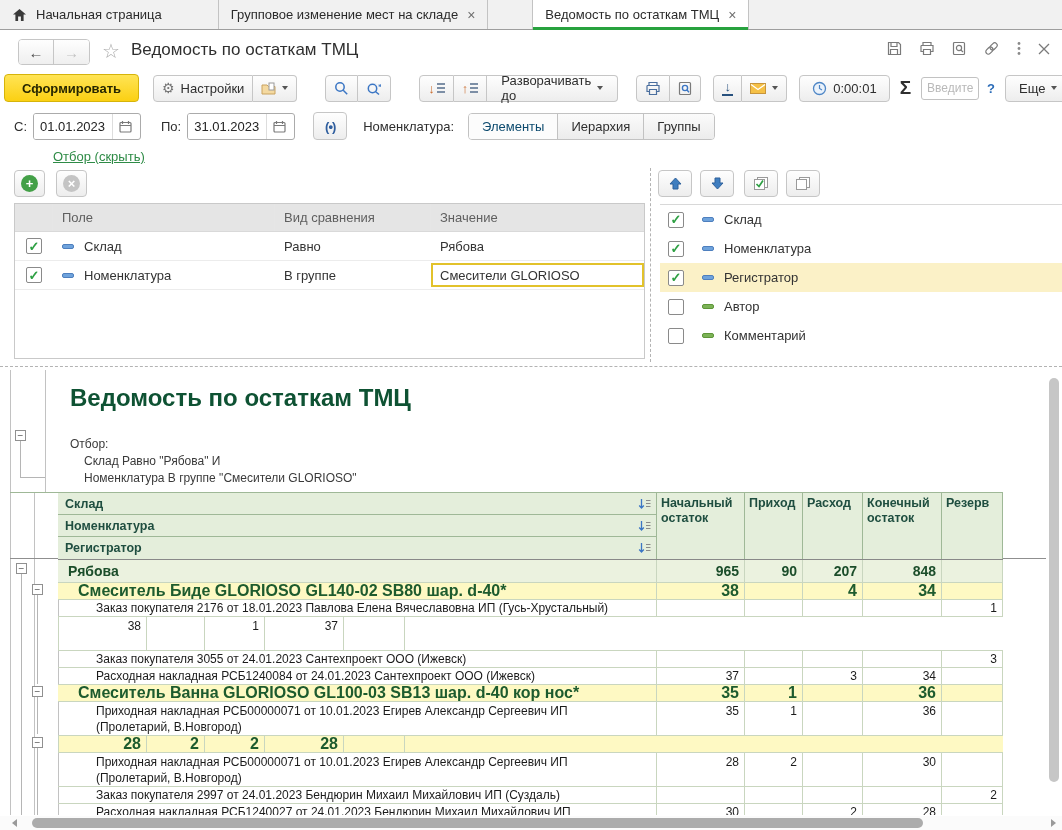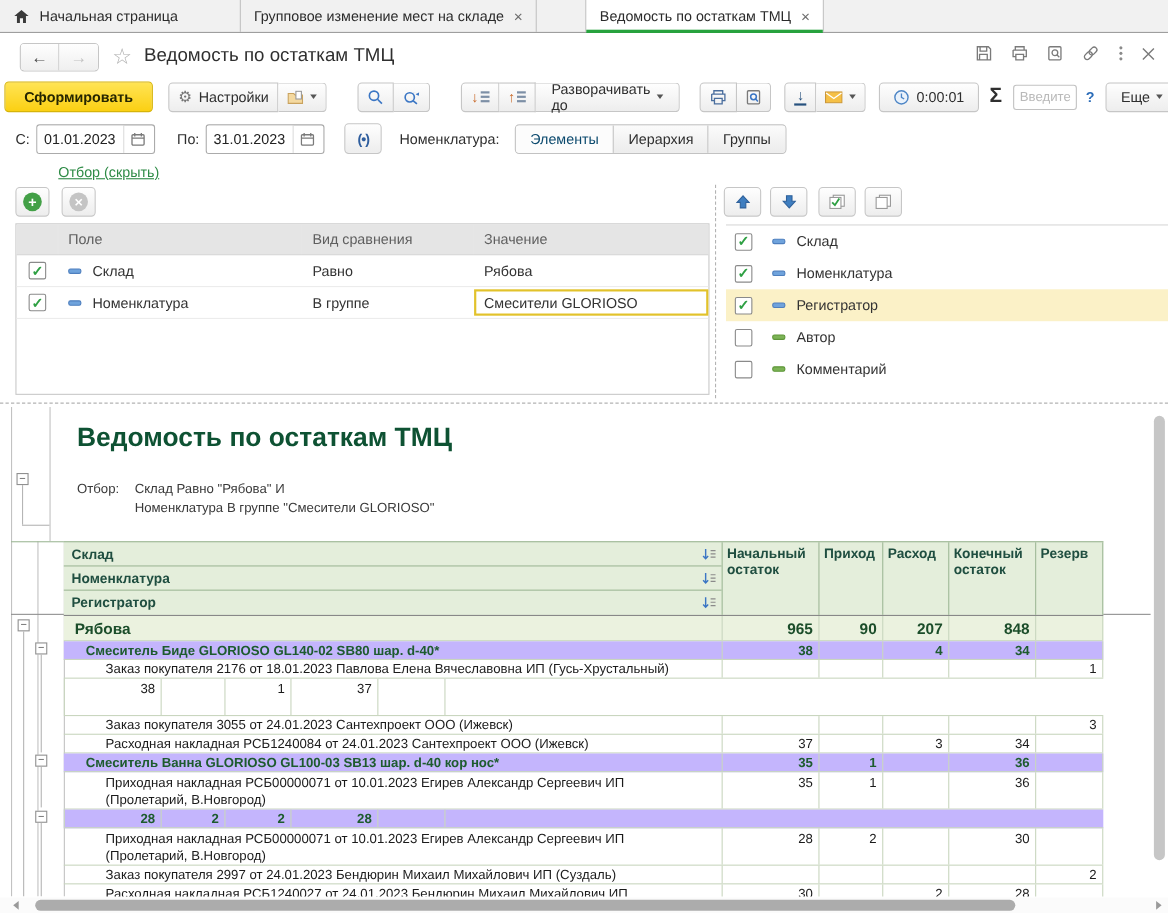--- a/index.html
+++ b/index.html
@@ -110,39 +110,39 @@
   .flist .item .cb{margin-right:18px;}
 
   
   .vsplit{position:absolute;left:650px;top:168px;height:194px;width:0;border-left:1px dashed #B3B3B3;}
   .hsplit{position:absolute;left:0;top:366px;width:1062px;height:0;border-top:1px dashed #B3B3B3;}
 
   
   .report{position:absolute;left:0;top:370px;width:1062px;height:445px;background:#fff;overflow:hidden;}
   .rline{position:absolute;background:#C2C2C2;}
   .rep-title{position:absolute;left:70px;top:14px;font-size:24px;font-weight:bold;color:#0E5233;}
-  .rep-filter{position:absolute;left:70px;top:66px;font-size:12px;color:#3A3A3A;line-height:17px;display:flex;}
+  .rep-filter{position:absolute;left:70px;top:66px;font-size:12px;color:#3A3A3A;line-height:17px;display:flex;flex-direction:column;}
   .rep-filter .fl{margin-left:14px;}
   .rep-table{position:absolute;left:58px;top:122px;width:945px;}
   .rhdr{display:flex;background:#E4EEDB;border-top:1px solid #9FB897;border-bottom:1px solid #888;}
   .rhdr-name{width:598px;}
   .rhdr-nrow{height:22px;display:flex;align-items:center;padding:0 4px 0 7px;border-bottom:1px solid #9FB897;
              color:#1F4E40;font-weight:bold;font-size:12.5px;}
   .rhdr-nrow:last-child{border-bottom:0;}
   .rhdr-nrow svg{margin-left:auto;}
   .rhdr-col{border-left:1px solid #9FB897;padding:3px 4px;color:#1F4E40;font-weight:bold;font-size:12.5px;line-height:15px;}
   .v1{width:88px;} .v2{width:58px;} .v3{width:60px;} .v4{width:79px;} .v5{width:62px;border-right:1px solid #9FB897;}
   .rrow{display:flex;border-bottom:1px solid #C9D6BF;}
   .rrow .rn{width:598px;overflow:hidden;white-space:nowrap;}
   .rrow .rv{text-align:right;padding-right:5px;border-left:1px solid #C9D6BF;}
   .rrow .rv.v5{border-right:1px solid #C9D6BF;}
   .rrow.wh{height:23px;background:#EBF2DF;font-size:14px;font-weight:bold;color:#1B4D2A;}
   .rrow.wh .rn{padding-left:10px;line-height:22px;}
   .rrow.wh .rv{line-height:22px;}
-  .rrow.grp{height:17px;background:#c4b5fd;font-size:12px;font-weight:bold;color:#1D5B2E;}
+  .rrow.grp{height:17px;background:#fef9c3;font-size:16px;font-weight:bold;color:#1D5B2E;}
   .rrow.grp .rn{padding-left:20px;line-height:16px;}
   .rrow.grp .rv{line-height:16px;}
   .rrow.doc{height:17px;font-size:12px;color:#1B1B1B;}
   .rrow.doc .rn{padding-left:38px;line-height:16px;}
   .rrow.doc .rv{line-height:16px;}
   .rrow.doc2{height:34px;font-size:12px;color:#1B1B1B;}
   .rrow.doc2 .rn{padding-left:38px;line-height:16px;padding-top:1px;white-space:normal;}
   .rrow.doc2 .rn span{display:block;}
   .rrow.doc2 .rv{line-height:16px;padding-top:1px;}
   .tbox{position:absolute;width:11px;height:11px;border:1px solid #909090;background:#fff;

